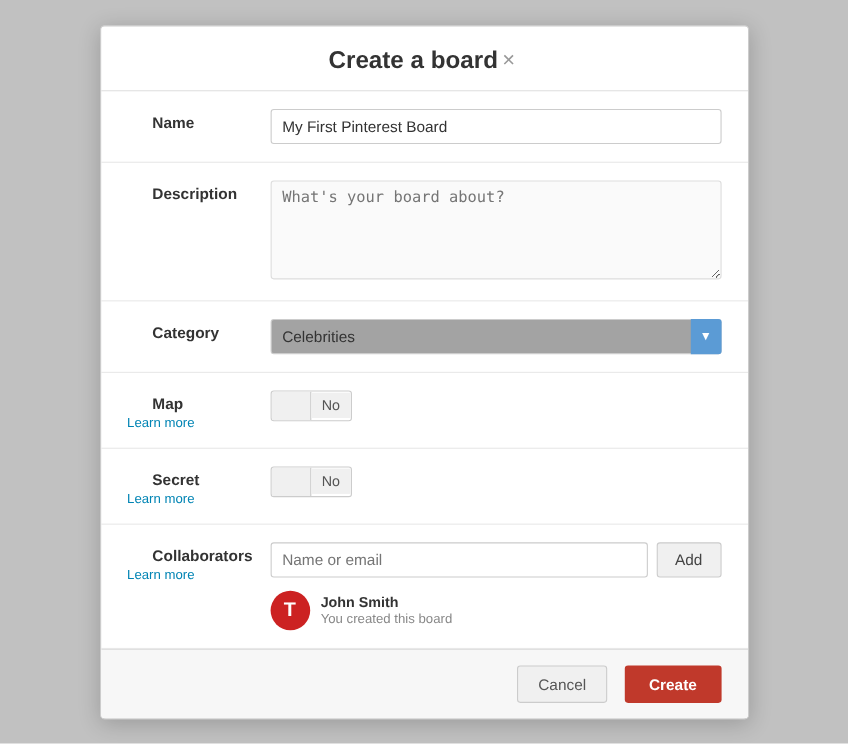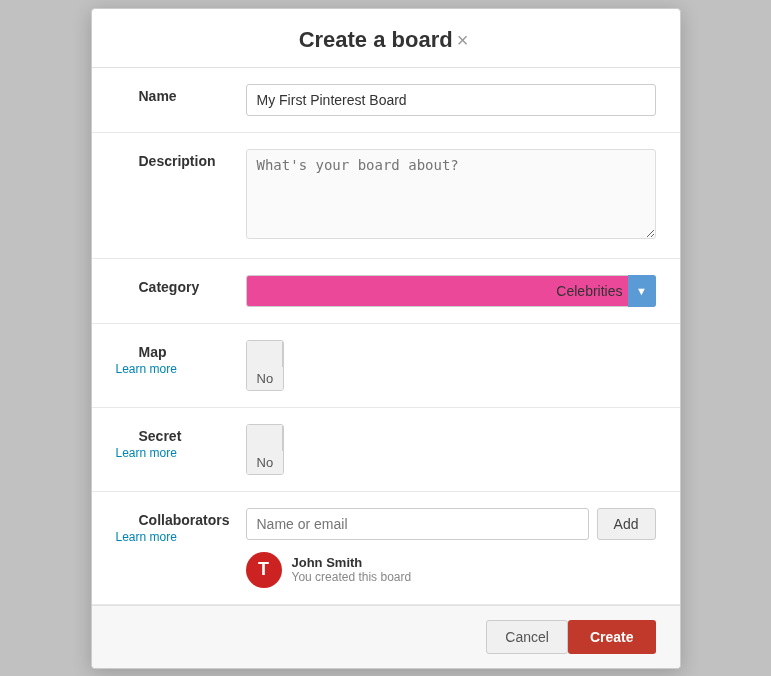--- a/index.html
+++ b/index.html
@@ -123,24 +123,23 @@
 
     .select-input {
       width: 100%;
       padding: 7px 32px 7px 10px;
       border: 1px solid #ccc;
       border-radius: 3px;
       font-size: 14px;
       color: #333;
       appearance: none;
       -webkit-appearance: none;
-      background: #ec4899;
+      background: #a3a3a3;
       cursor: pointer;
       outline: none;
-      text-align: right;
     }
 
     .select-arrow {
       position: absolute;
       right: 0;
       top: 0;
       bottom: 0;
       width: 28px;
       background: #5b9bd5;
       border-radius: 0 3px 3px 0;
@@ -162,21 +161,20 @@
       gap: 8px;
     }
 
     .toggle-switch {
       display: flex;
       align-items: center;
       border: 1px solid #ccc;
       border-radius: 3px;
       overflow: hidden;
       cursor: pointer;
-      flex-direction: column;
     }
 
     .toggle-track {
       width: 36px;
       height: 26px;
       background: #f0f0f0;
       border-right: 1px solid #ccc;
     }
 
     .toggle-label {
@@ -241,21 +239,21 @@
       color: #333;
     }
     .collab-desc {
       font-size: 12px;
       color: #888;
     }
 
     .modal-footer {
       display: flex;
       justify-content: flex-end;
-      gap: 0;
+      gap: 16px;
       padding: 14px 24px;
       background: #f7f7f7;
       border-top: 1px solid #e0e0e0;
       border-radius: 0 0 4px 4px;
     }
 
     .cancel-btn {
       padding: 8px 18px;
       background: #f0f0f0;
       border: 1px solid #ccc;

